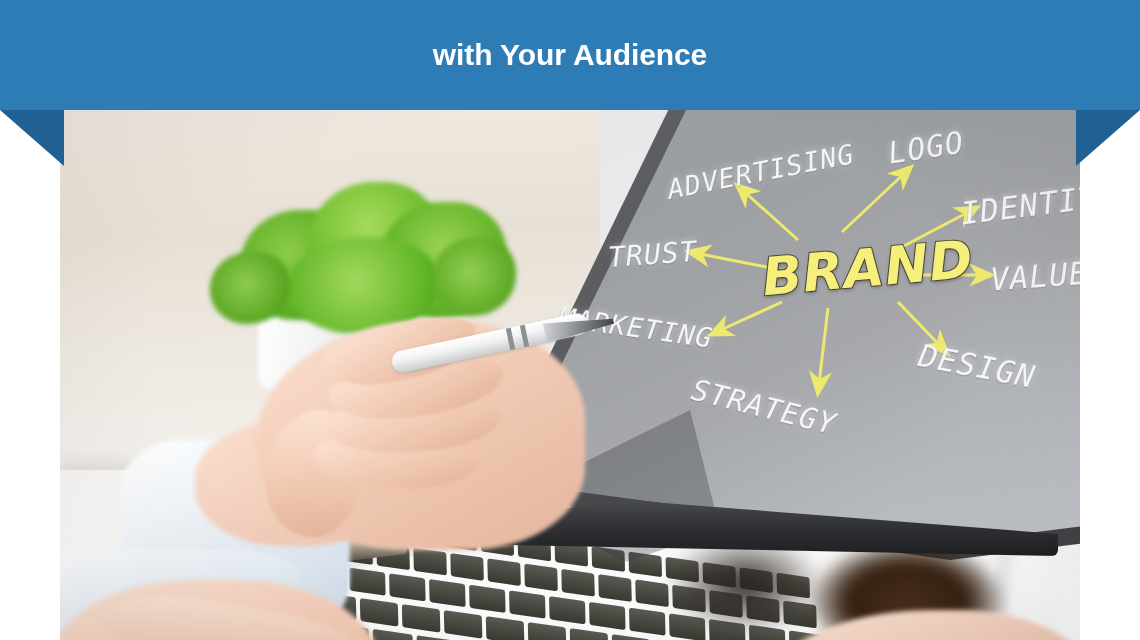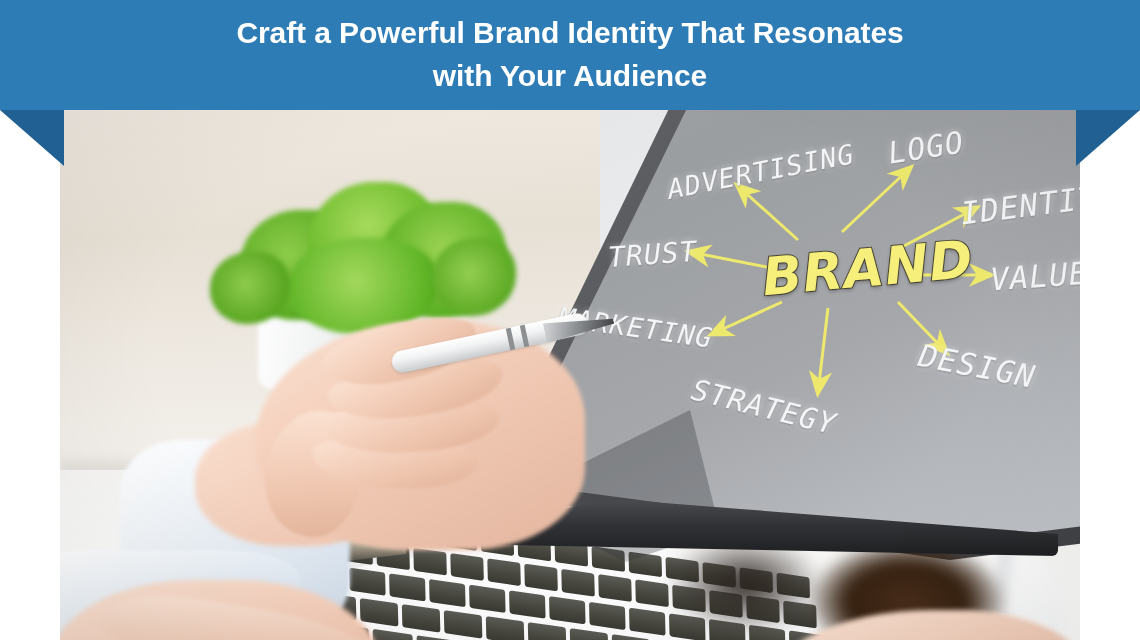--- a/index.html
+++ b/index.html
@@ -228,21 +228,20 @@
   #photo-vignette{
     left:0; top:0; width:1020px; height:530px; pointer-events:none;
     background:radial-gradient(ellipse at 50% 45%,rgba(0,0,0,0) 58%,rgba(0,0,0,.07) 100%);
   }
 </style>
 </head>
 <body>
 
 <div id="banner">
   <div id="banner-title">
-    <span>Craft a Powerful Brand Identity That Resonates</span>
     <span>with Your Audience</span>
   </div>
 </div>
 <svg id="ribbon-tail-left" class="ribbon-tail" viewBox="0 0 64 56">
   <polygon points="0,0 64,0 64,56" fill="#216092"></polygon>
 </svg>
 <svg id="ribbon-tail-right" class="ribbon-tail" viewBox="0 0 64 56">
   <polygon points="0,0 64,0 0,56" fill="#216092"></polygon>
 </svg>
 

